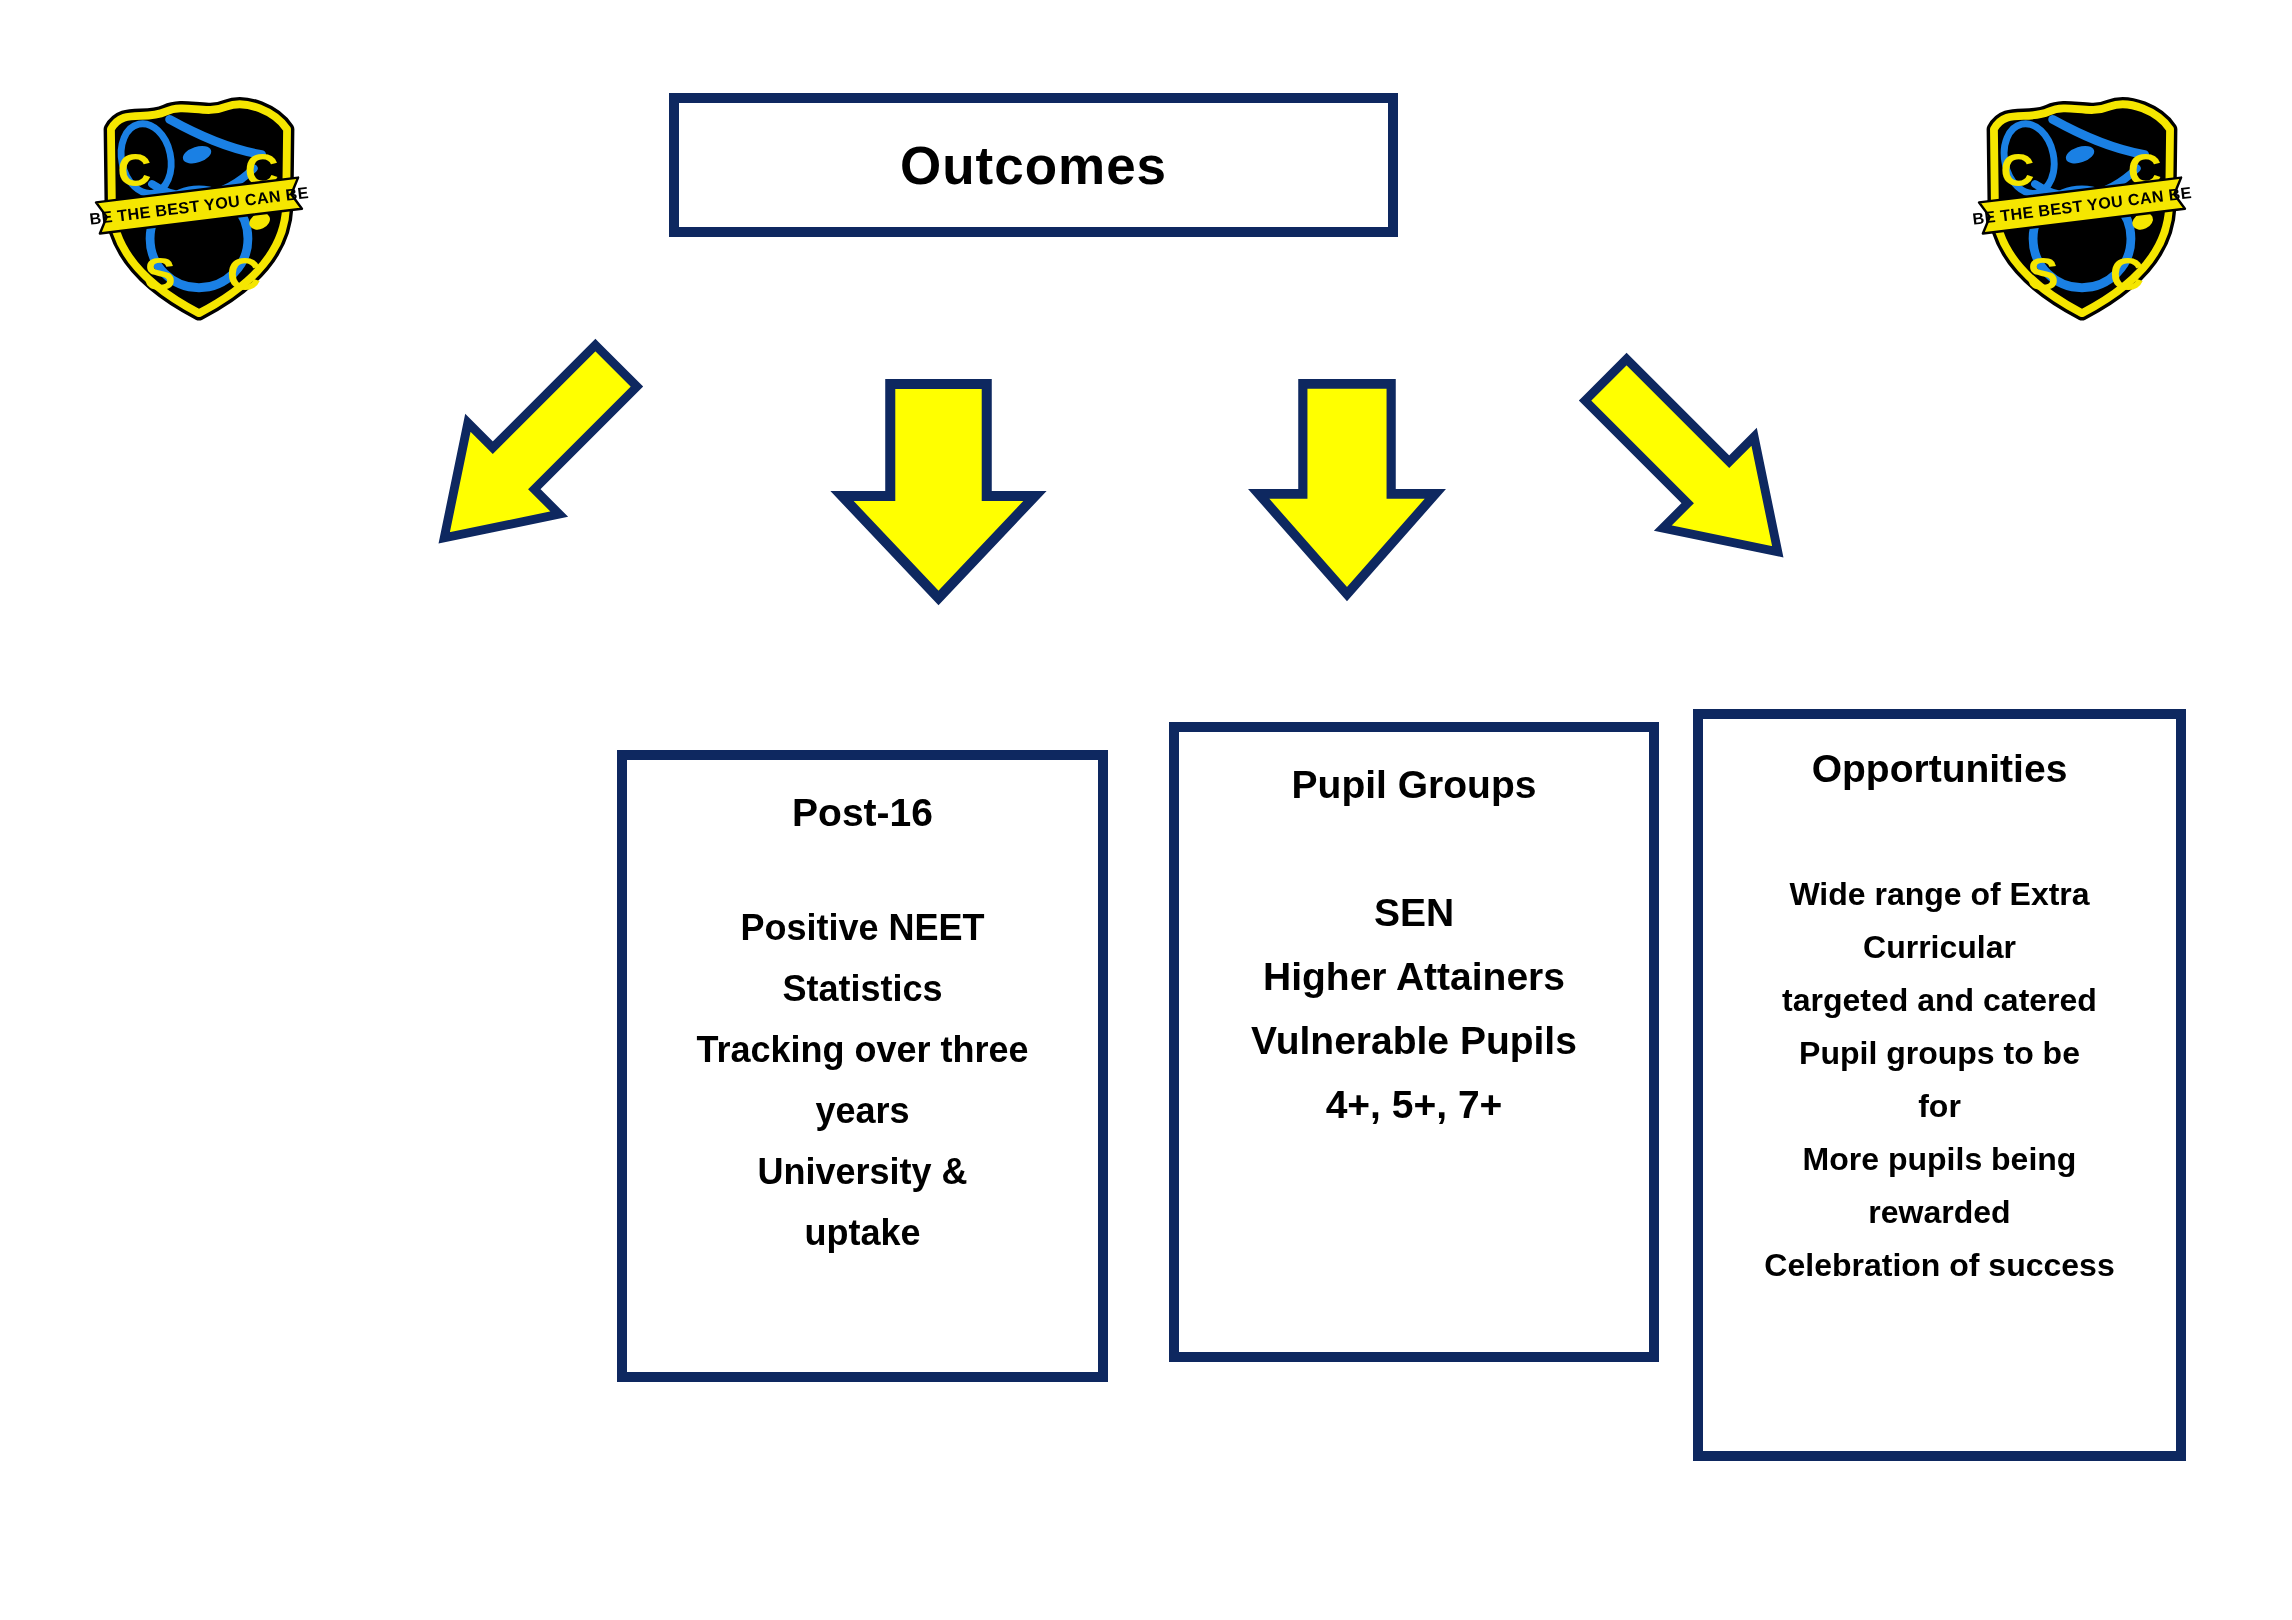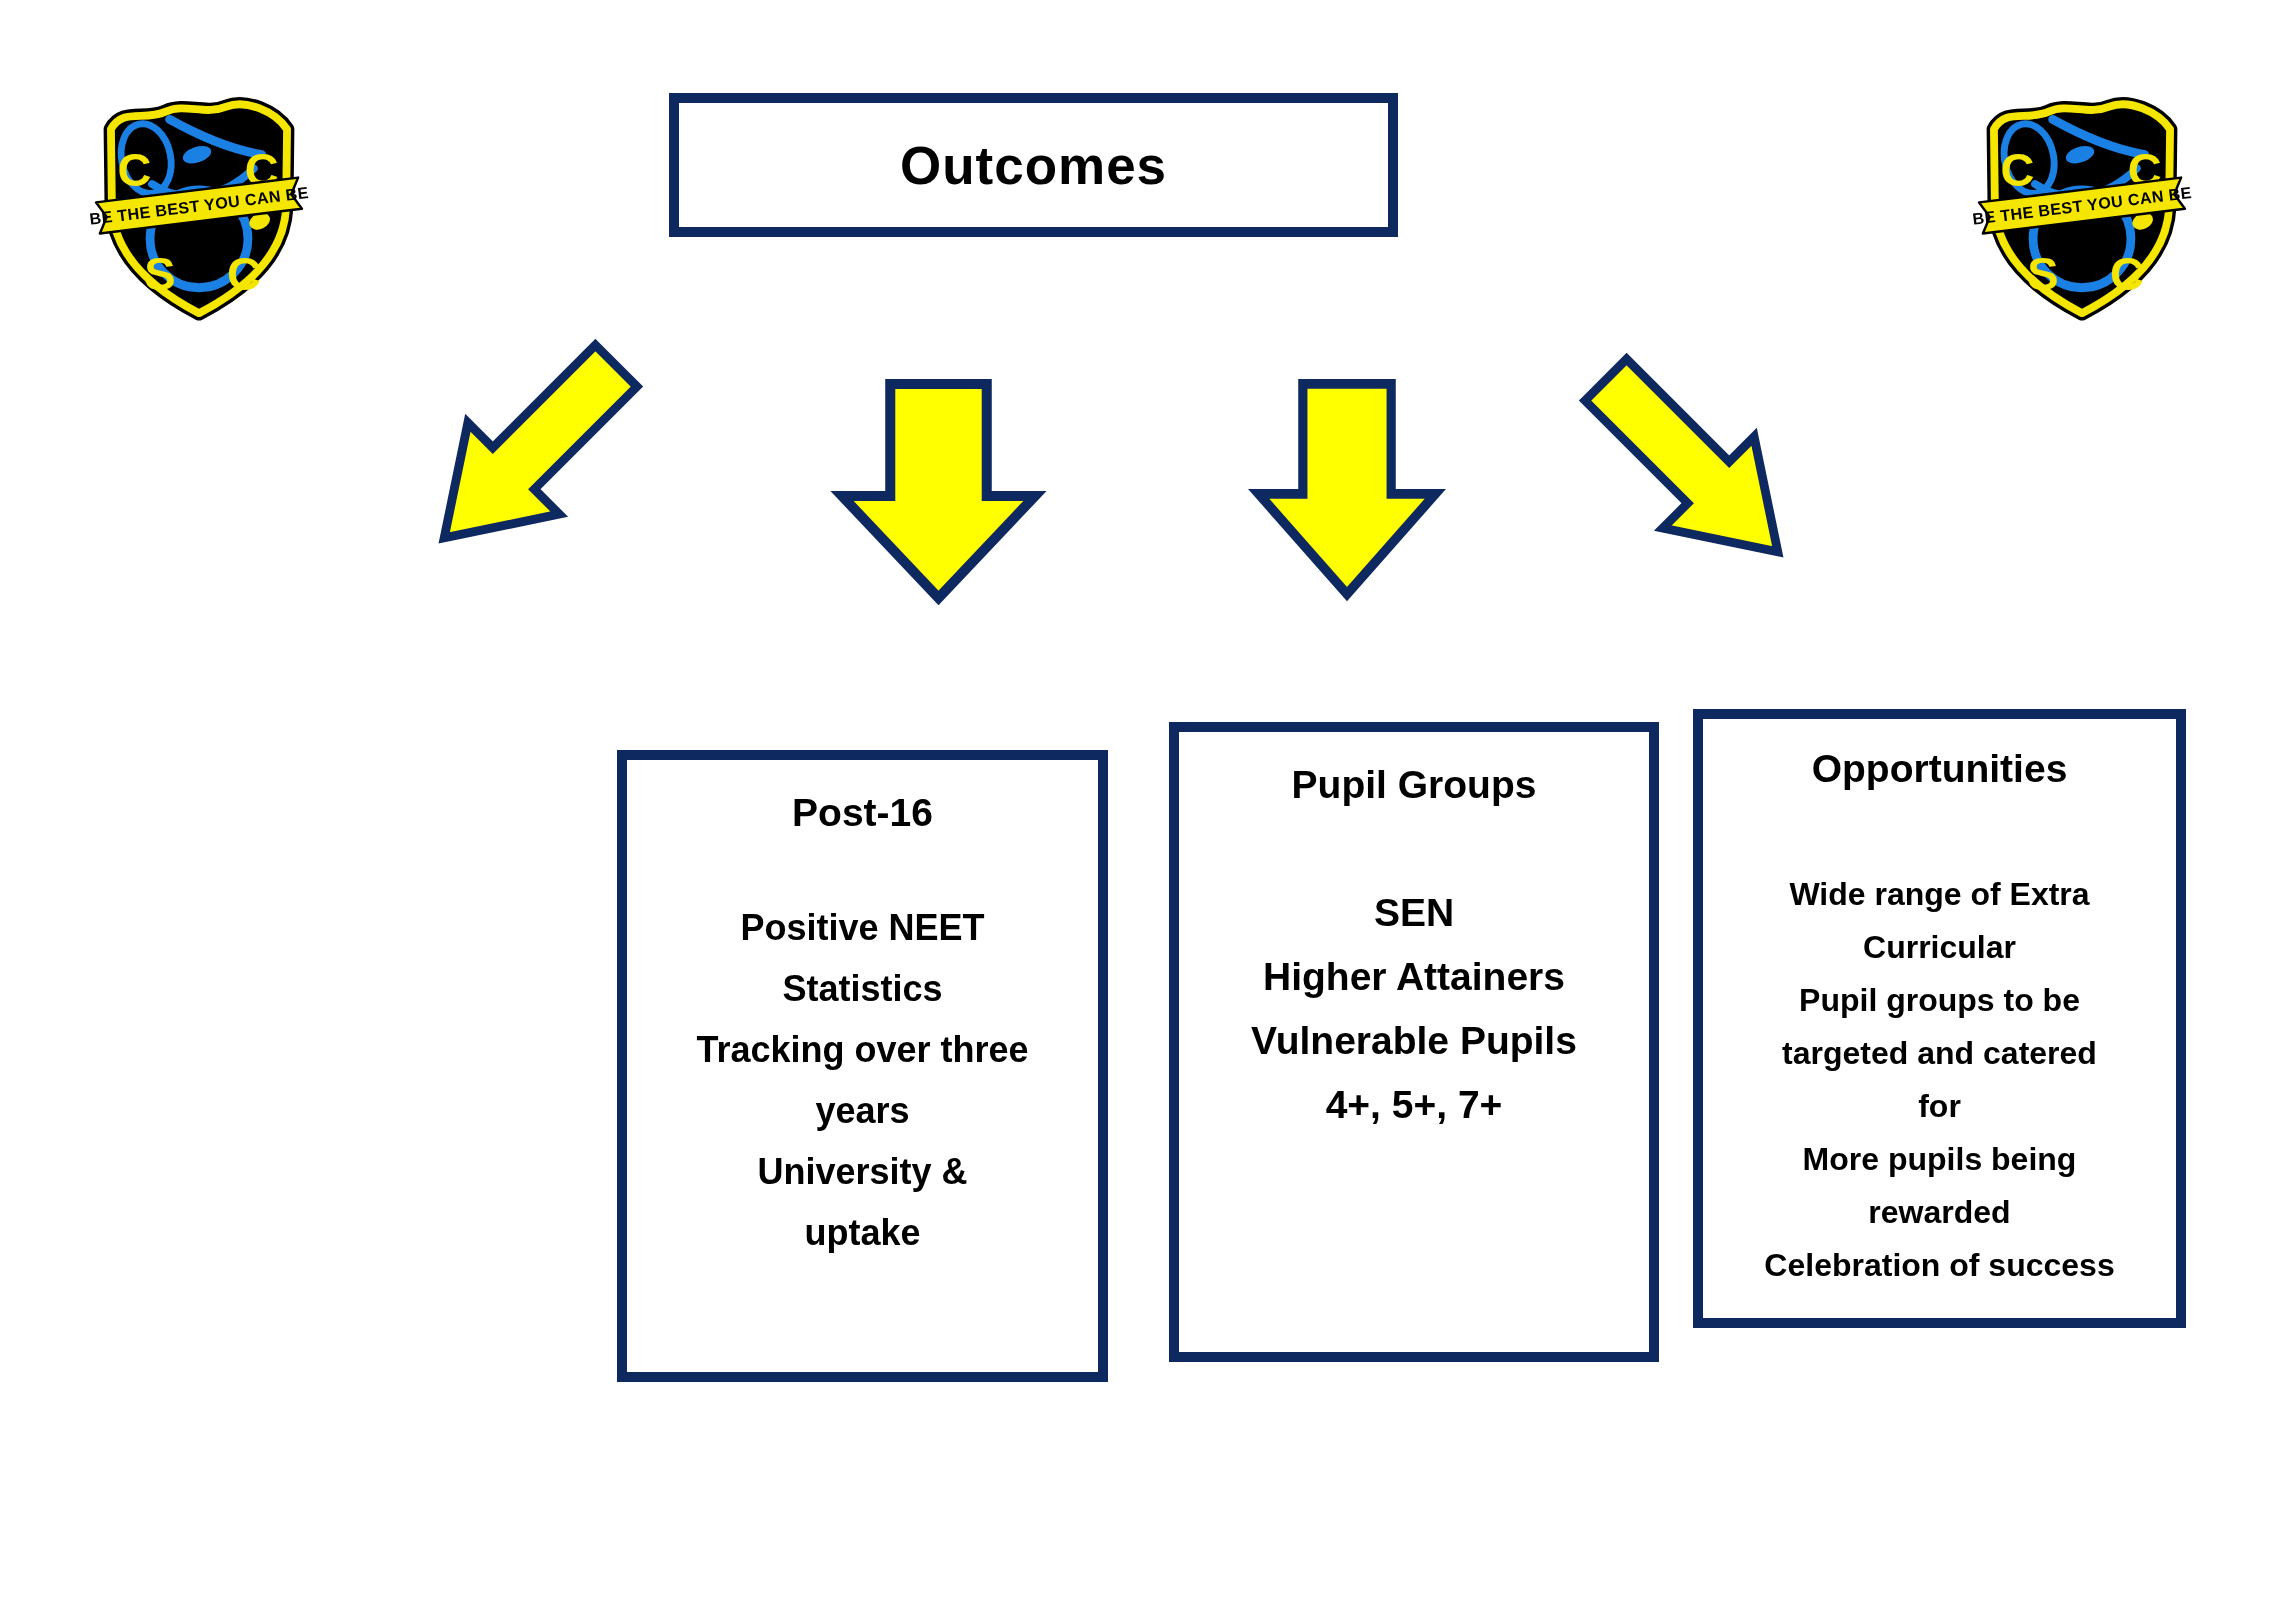--- a/index.html
+++ b/index.html
@@ -153,27 +153,27 @@
 
   <div class="box" style="left:1169px;top:722px;width:490px;height:640px">
     <div class="box-title">Pupil Groups</div>
     <div class="sp" style="height:71px"></div>
     <div class="box-line b3">SEN</div>
     <div class="box-line b3">Higher Attainers</div>
     <div class="box-line b3">Vulnerable Pupils</div>
     <div class="box-line b3">4+, 5+, 7+</div>
   </div>
 
-  <div class="box" style="left:1693px;top:709px;width:493px;height:619px;padding-top:23.5px">
+  <div class="box" style="left:1693px;top:709px;width:493px;height:752px;padding-top:23.5px">
     <div class="box-title">Opportunities</div>
     <div class="sp" style="height:74px"></div>
     <div class="box-line b4">Wide range of Extra</div>
     <div class="box-line b4">Curricular</div>
+    <div class="box-line b4">targeted and catered</div>
     <div class="box-line b4">Pupil groups to be</div>
-    <div class="box-line b4">targeted and catered</div>
     <div class="box-line b4">for</div>
     <div class="box-line b4">More pupils being</div>
     <div class="box-line b4">rewarded</div>
     <div class="box-line b4">Celebration of success</div>
   </div>
 
 </div>
 
 
 </body></html>

